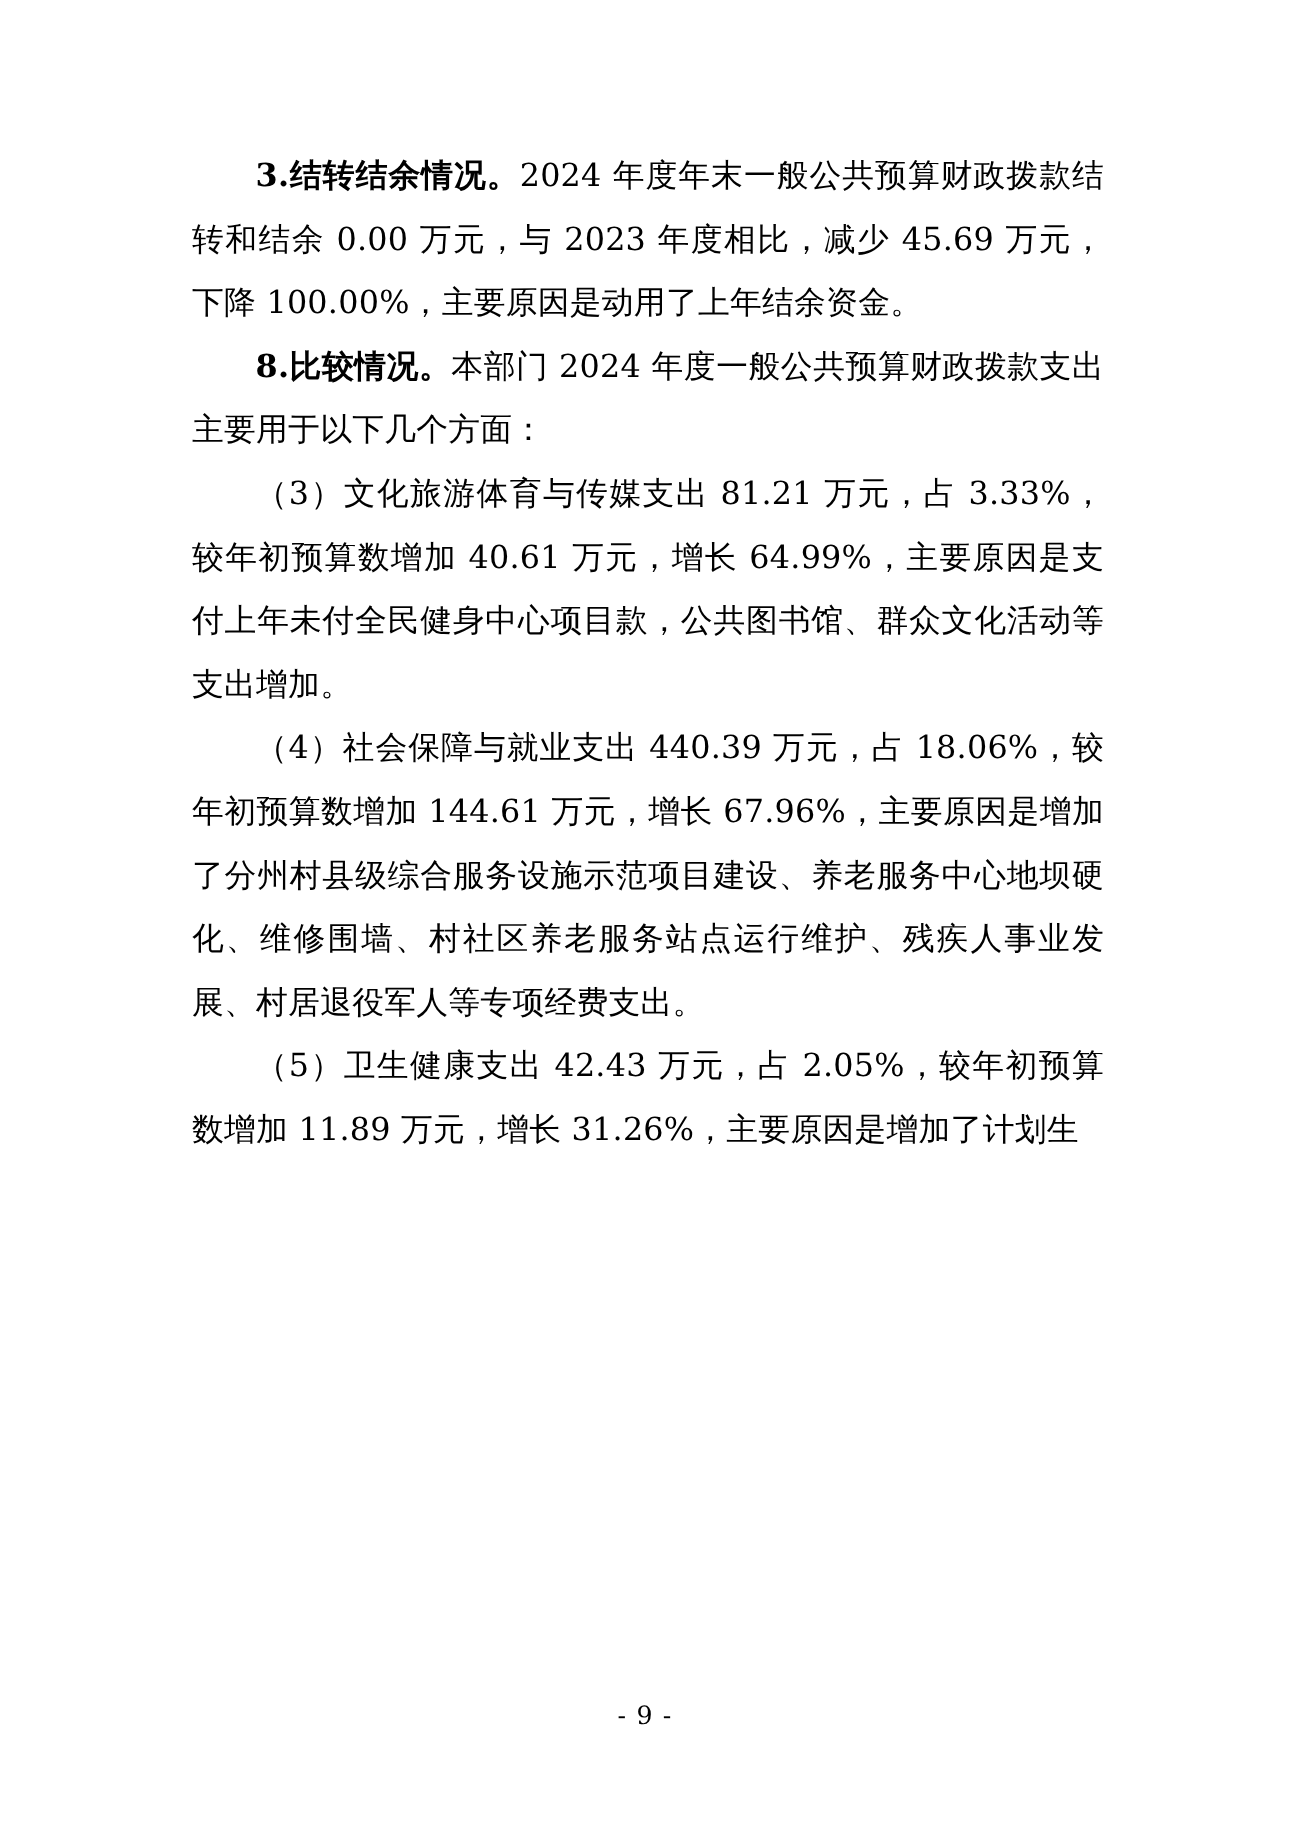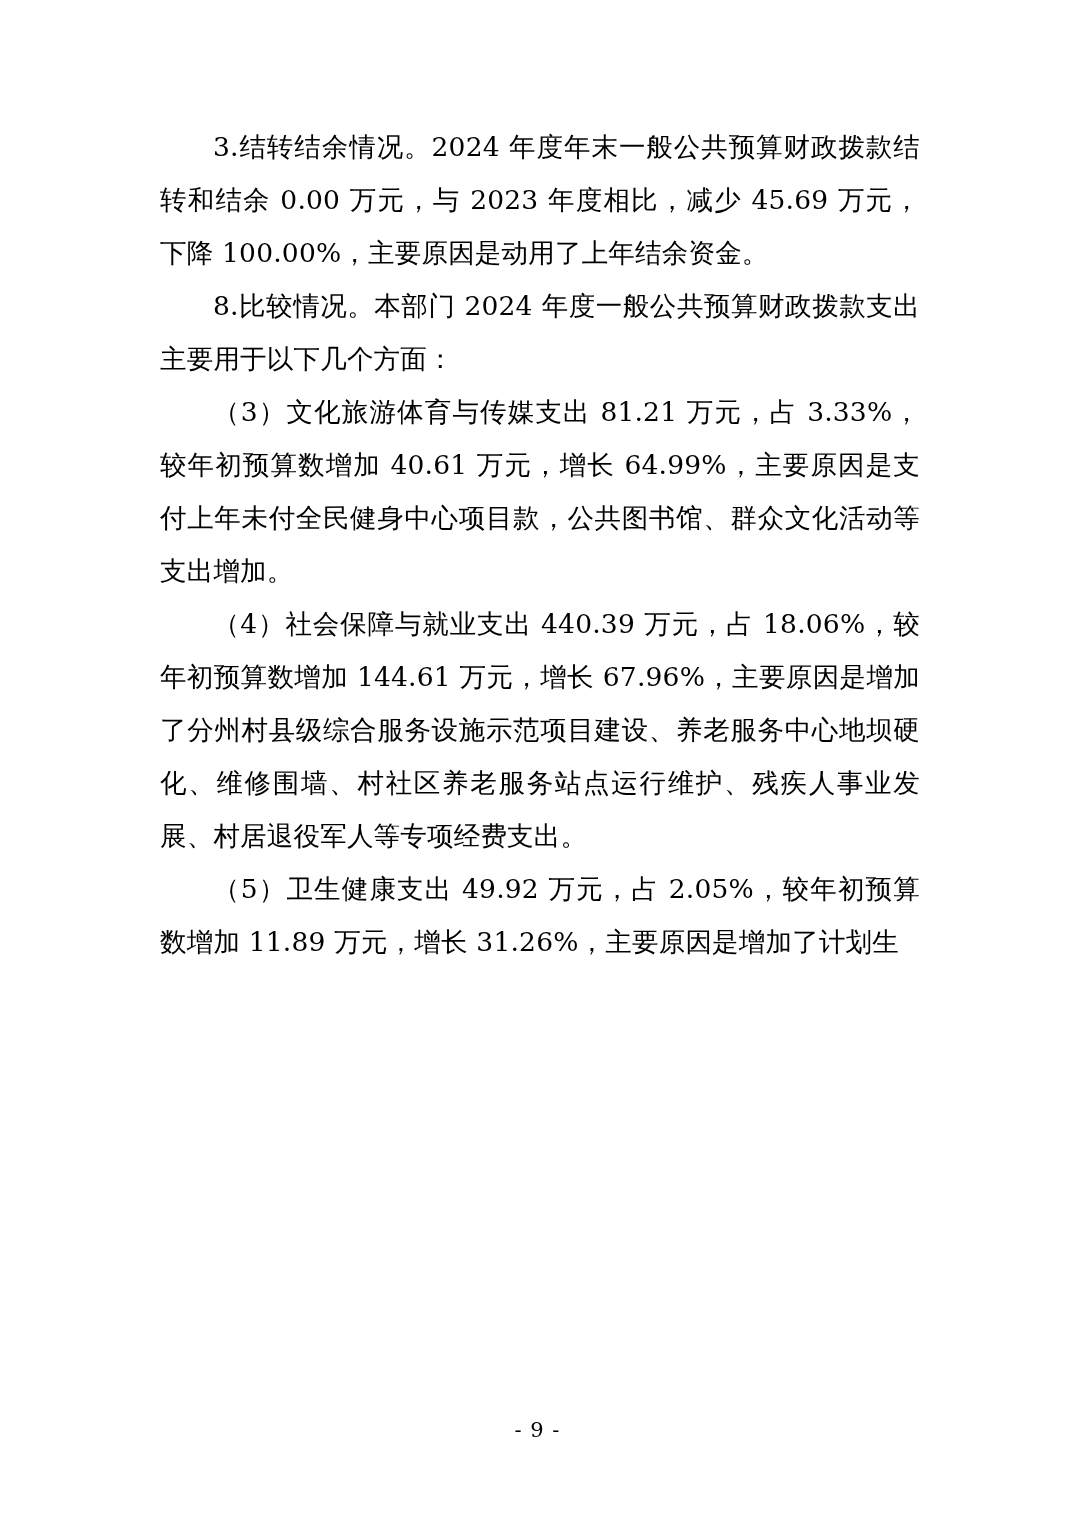--- a/index.html
+++ b/index.html
@@ -27,21 +27,21 @@
     font-size: 26.5px;
     line-height: 53px;
     text-align: justify;
     text-justify: inter-ideograph;
     letter-spacing: 0.2px;
     margin: 0 0 0 0;
     text-indent: 2em;
     word-break: break-all;
   }
   .para .lead {
-    font-weight: 400;
+    font-weight: 700;
   }
   .footer {
     position: absolute;
     left: 0;
     right: 0;
     bottom: 78px;
     text-align: center;
     font-size: 21px;
     font-family: "DejaVu Serif", "Liberation Serif", serif;
     color: #000000;
@@ -66,19 +66,19 @@
 
     <p class="para">
       <span>（3）文化旅游体育与传媒支出 81.21 万元，占 3.33%，较年初预算数增加 40.61 万元，增长 64.99%，主要原因是支付上年未付全民健身中心项目款，公共图书馆、群众文化活动等支出增加。</span>
     </p>
 
     <p class="para">
       <span>（4）社会保障与就业支出 440.39 万元，占 18.06%，较年初预算数增加 144.61 万元，增长 67.96%，主要原因是增加了分州村县级综合服务设施示范项目建设、养老服务中心地坝硬化、维修围墙、村社区养老服务站点运行维护、残疾人事业发展、村居退役军人等专项经费支出。</span>
     </p>
 
     <p class="para">
-      <span>（5）卫生健康支出 49.92 万元，占 2.05%，较年初预算数增加 11.89 万元，增长 31.26%，主要原因是增加了计划生</span>
+      <span>（5）卫生健康支出 42.43 万元，占 2.05%，较年初预算数增加 11.89 万元，增长 31.26%，主要原因是增加了计划生</span>
     </p>
 
   </div>
 
   <div class="footer">- 9 -</div>
 </div>
 
 </body></html>

